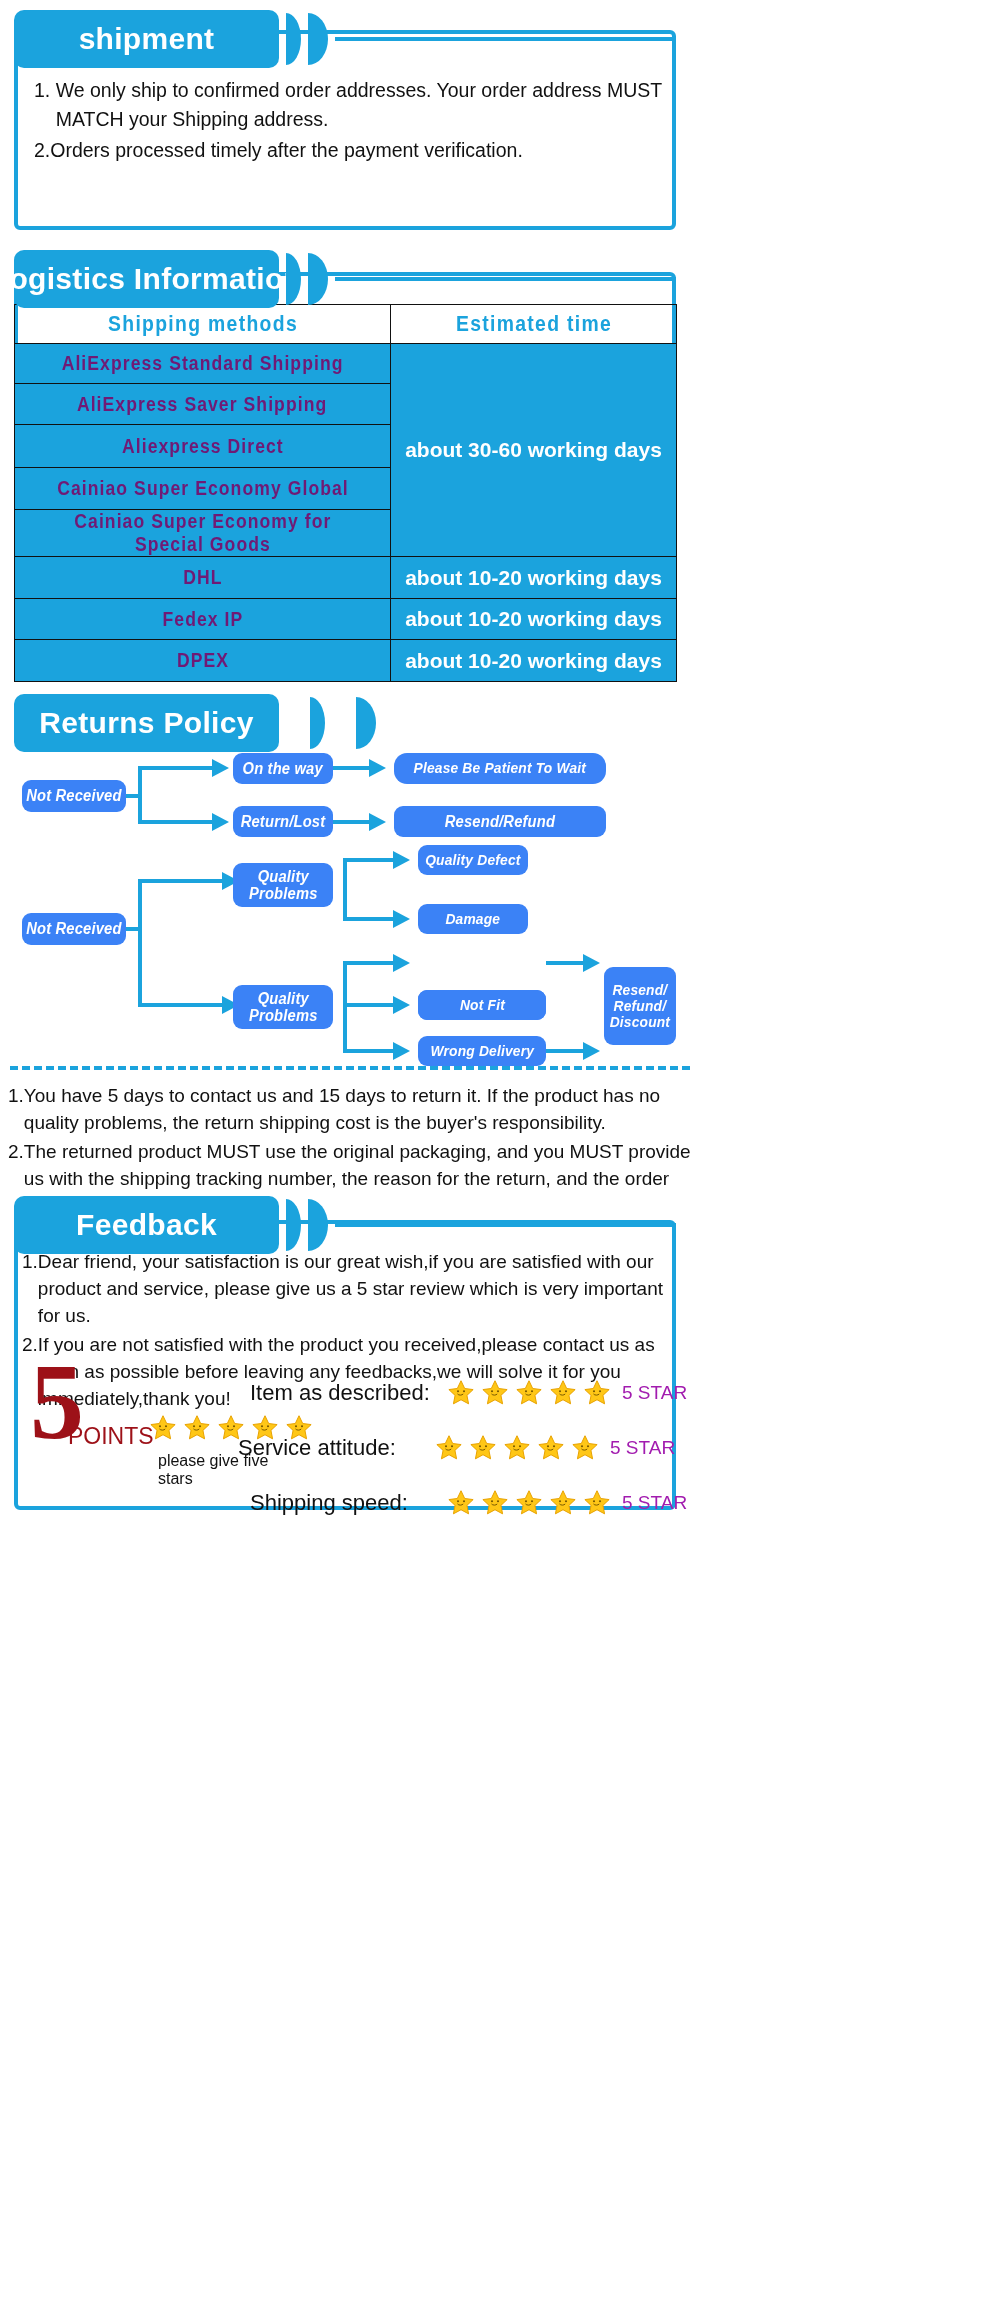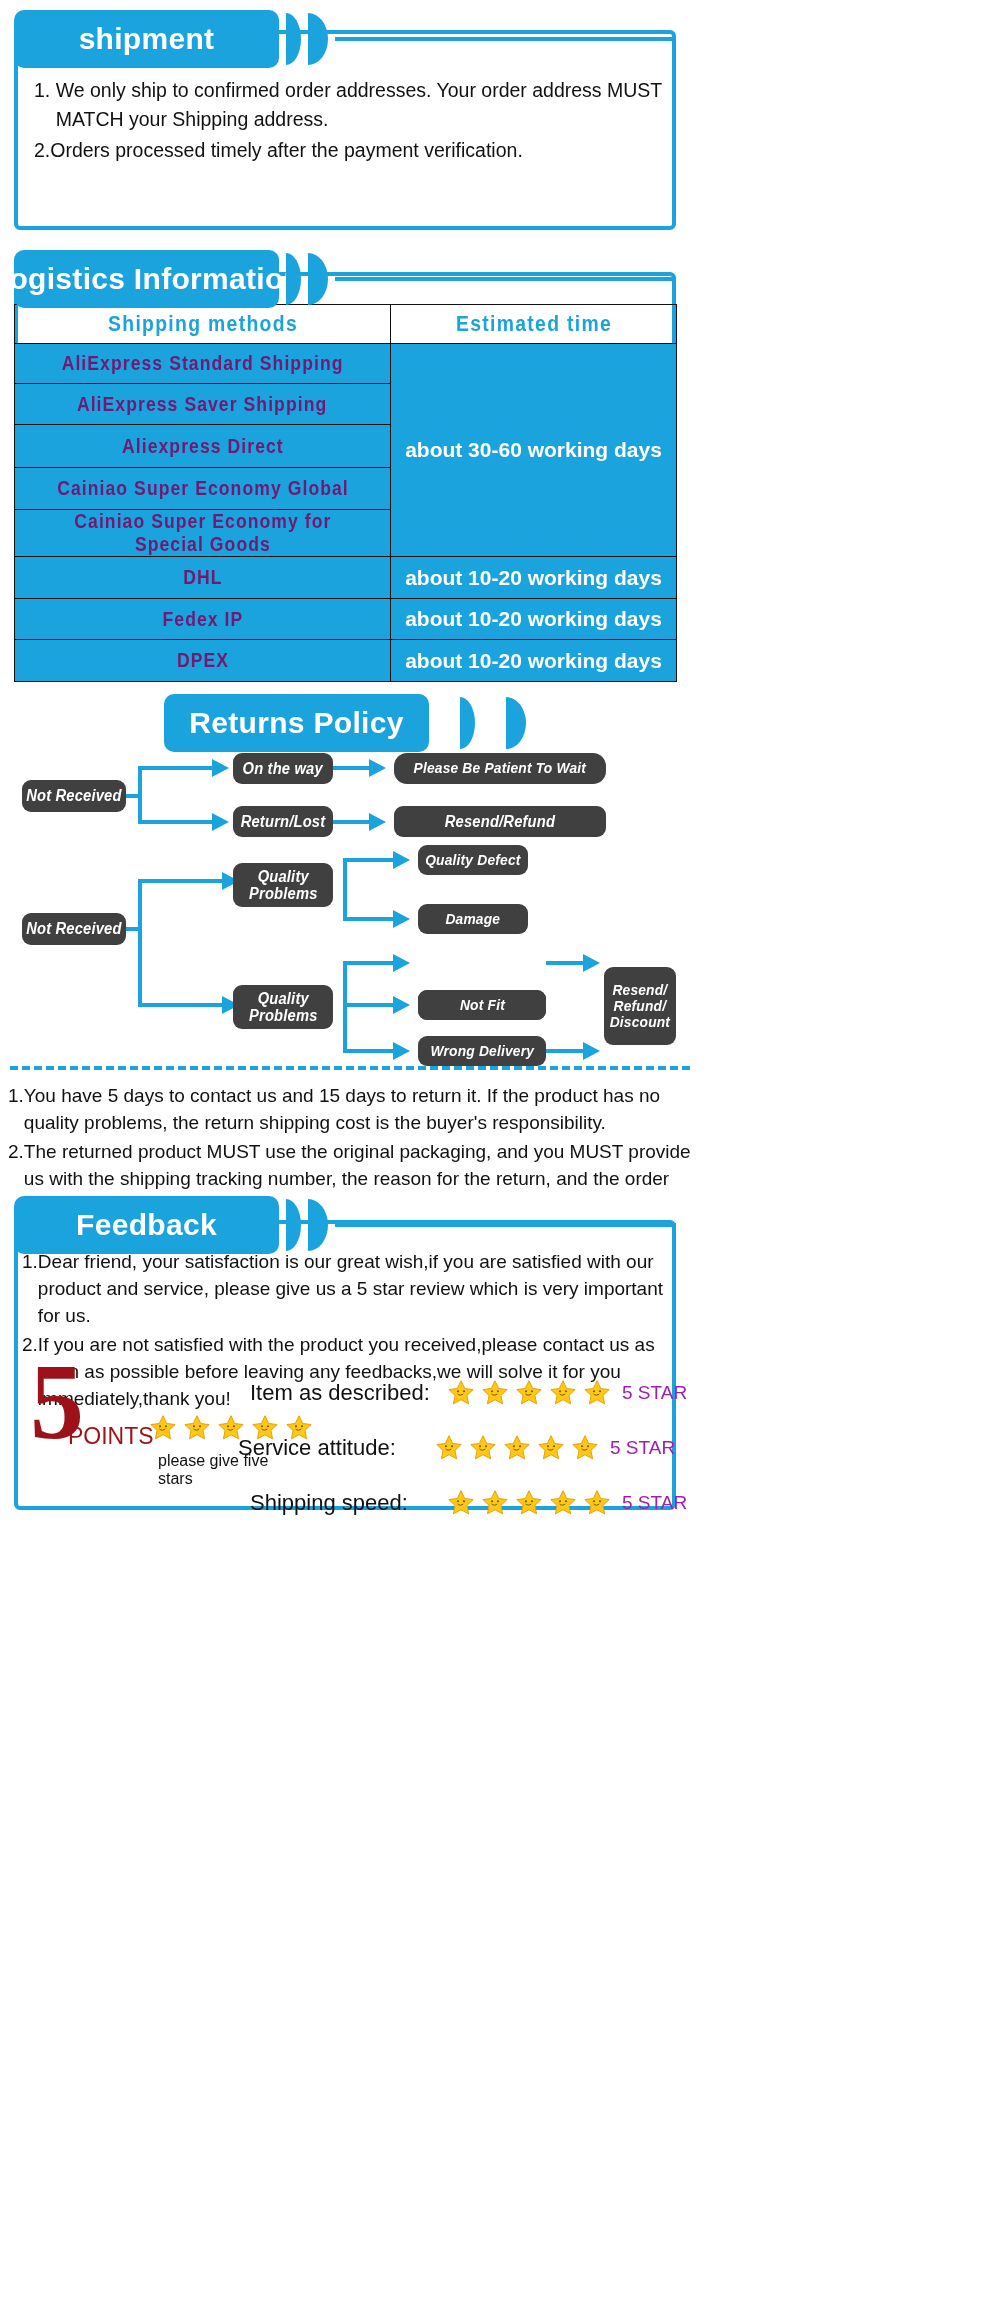--- a/index.html
+++ b/index.html
@@ -31,21 +31,20 @@
   }
 
   
   .banner {
     position: absolute;
     left: 14px;
     display: flex;
     align-items: center;
     height: 58px;
     z-index: 5;
-    justify-content: center;
   }
   .banner-pill {
     background: #1ba3dd;
     border-radius: 10px;
     height: 58px;
     display: flex;
     align-items: center;
     justify-content: center;
     box-sizing: border-box;
     padding: 0 20px;
@@ -146,21 +145,21 @@
   }
 
   
   .flow {
     position: absolute;
     left: 0;
     width: 700px;
   }
   .fnode {
     position: absolute;
-    background: #404040;
+    background: #3b82f6;
     border-radius: 9px;
     color: #ffffff;
     font-weight: bold;
     font-style: italic;
     display: flex;
     align-items: center;
     justify-content: center;
     text-align: center;
     box-sizing: border-box;
     line-height: 1.08;

